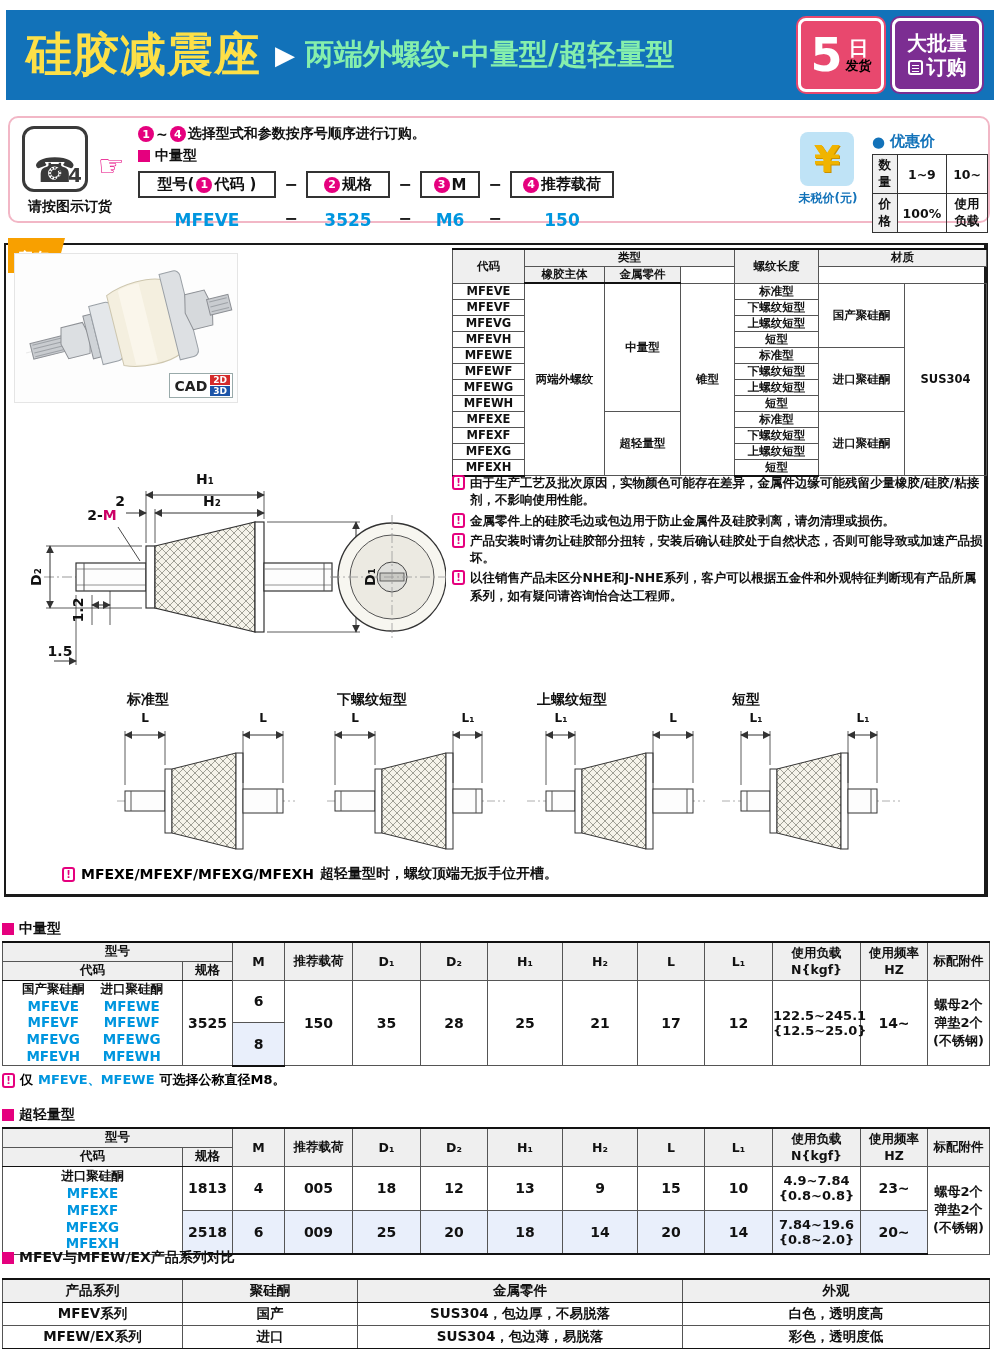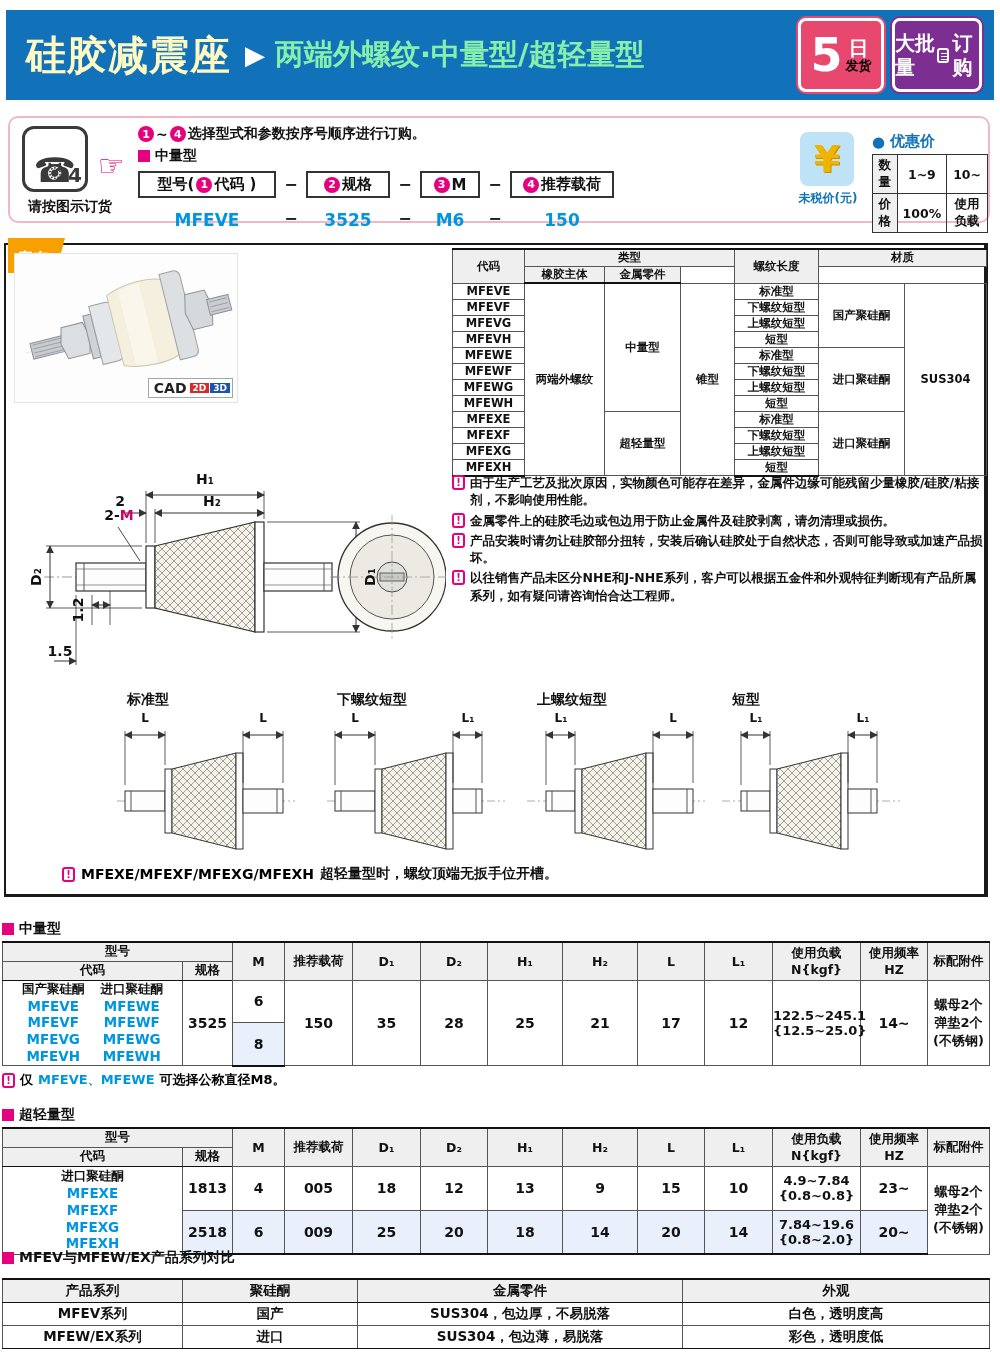--- a/index.html
+++ b/index.html
@@ -2,33 +2,33 @@
 <html><head>
 <meta charset="utf-8">
 <style>
   * { margin:0; padding:0; box-sizing:border-box; }
   body { background:#fff; font-family:"DejaVu Sans","Liberation Sans",sans-serif; }
   .page { position:relative; width:1000px; height:1362px; background:#fff; overflow:hidden; }
 
   
   .topbar { position:absolute; left:6px; top:10px; width:988px; height:90px;
     background:#1272b9; display:flex; align-items:center; padding-left:20px; }
-  .t-main { color:#fef9c3; font-size:40px; font-weight:bold; letter-spacing:1px; }
+  .t-main { color:#fde047; font-size:46px; font-weight:bold; letter-spacing:1px; }
   .t-arrow { color:#fff; font-size:26px; margin:0 10px 0 14px; }
   .t-sub { color:#86efac; font-size:29px; font-weight:bold; }
   .badge-days { position:absolute; right:110px; top:8px; width:86px; height:74px;
     background:#e8486e; border:3px solid #fff; border-radius:8px; box-shadow:0 0 0 2px #e8486e;
     display:flex; align-items:center; justify-content:center; gap:3px; }
   .badge-days .big { color:#fff; font-size:46px; font-weight:bold; line-height:1; }
   .badge-days .col { display:flex; flex-direction:column; align-items:center; }
   .badge-days .col .u { color:#fff; font-size:20px; font-weight:bold; line-height:1.1; }
   .badge-days .col .s { color:#000000; font-size:13px; font-weight:bold; line-height:1.1; }
   .badge-bulk { position:absolute; right:12px; top:8px; width:90px; height:74px;
     background:#7c2e92; border:3px solid #fff; border-radius:8px; box-shadow:0 0 0 2px #7c2e92;
-    display:flex; flex-direction:row; align-items:center; justify-content:center; }
+    display:flex; flex-direction:column; align-items:center; justify-content:center; }
   .badge-bulk .l1 { color:#fff; font-size:20px; font-weight:bold; line-height:1.2; }
   .badge-bulk .l2 { color:#fff; font-size:20px; font-weight:bold; line-height:1.2; display:flex; align-items:center; gap:4px; }
   .bulk-ic { width:15px; height:15px; border:2px solid #fff; border-radius:3px; position:relative; }
   .bulk-ic::after { content:""; position:absolute; left:2px; top:3px; width:7px; height:1.5px; background:#fff; box-shadow:0 3px 0 #fff, 0 6px 0 #fff; }
 
   
   .orderbox { position:absolute; left:8px; top:116px; width:982px; height:107px;
     border:2px solid #f2b7c6; border-radius:10px; background:#fff; }
   .phone { position:absolute; left:12px; top:8px; width:66px; height:66px;
     border:3px solid #3a3a3a; border-radius:12px; display:flex; align-items:flex-end; justify-content:center; }
@@ -65,21 +65,21 @@
   
   .mainbox { position:absolute; left:4px; top:243px; width:984px; height:654px;
     border:2px solid #1a1a1a; border-right-width:4px; border-bottom-width:3px; background:#fff; }
   .stock { position:absolute; left:2px; top:-7px; background:#f8a000; color:#fff;
     font-size:16px; font-weight:bold; padding:11px 16px 3px 9px;
     clip-path:polygon(0 0,100% 0,84% 100%,0 100%); }
   .photo { position:absolute; left:8px; top:8px; width:224px; height:150px; background:#fdfdfd; border:1px solid #e5e5e5; }
   .cadbadge { position:absolute; right:4px; bottom:4px; display:flex; align-items:center;
     border:1.5px solid #9aa; background:#fff; padding:1px 2px 1px 5px; gap:3px; }
   .cadbadge .cad { font-size:14px; font-weight:bold; color:#222; }
-  .cadbadge .dd { display:flex; flex-direction:row; gap:1px; }
+  .cadbadge .dd { display:flex; flex-direction:column; gap:1px; }
   .cadbadge .d2 { background:#d42b2b; color:#fff; font-size:9px; font-weight:bold; padding:0 3px; }
   .cadbadge .d3 { background:#1b54a8; color:#fff; font-size:9px; font-weight:bold; padding:0 3px; }
 
   table.codes { position:absolute; left:446px; top:3px; border-collapse:collapse; table-layout:fixed; width:534px; }
   table.codes th, table.codes td { border:1px solid #555; text-align:center; vertical-align:middle;
     font-size:11.5px; font-weight:bold; color:#111; padding:0; overflow:hidden; }
   table.codes thead th { background:#efefef; height:17px; }
   table.codes thead tr:first-child { border-top:2px solid #111; }
   table.codes thead tr:last-child th { border-bottom:2px solid #111; }
   table.codes tbody tr { height:15px; }
@@ -407,21 +407,21 @@
         <circle cx="378" cy="112" r="54" fill="#f7f6f0" stroke="#333" stroke-width="1.3"></circle>
         <circle cx="378" cy="112" r="42" fill="#eceae2" stroke="#555" stroke-width="1"></circle>
         <circle cx="378" cy="112" r="15" fill="#e0e0dc" stroke="#444" stroke-width="1"></circle>
         <rect x="366" y="108" width="24" height="8" fill="#c9c9c4" stroke="#444" stroke-width="0.8"></rect>
         <line x1="316" y1="112" x2="440" y2="112" stroke="#999" stroke-width="0.8" stroke-dasharray="10,3,2,3"></line>
         <line x1="378" y1="50" x2="378" y2="174" stroke="#999" stroke-width="0.8" stroke-dasharray="10,3,2,3"></line>
       </svg>
       <span class="dlabel" style="left:191px; top:6px">H₁</span>
       <span class="dlabel" style="left:198px; top:28px">H₂</span>
       <span class="dlabel" style="left:106px; top:28px">2</span>
-      <span class="dlabel" style="left:105px; top:42px"><span>2-</span><span class="mg">M</span></span>
+      <span class="dlabel" style="left:88px; top:42px"><span>2-</span><span class="mg">M</span></span>
       <span class="dlabel rot" style="left:22px; top:112px">D₂</span>
       <span class="dlabel rot" style="left:64px; top:145px">1.2</span>
       <span class="dlabel" style="left:46px; top:178px">1.5</span>
       <span class="dlabel rot" style="left:356px; top:112px">D₁</span>
     </div>
 
     <div class="tdiag" style="left:105px; top:446px">
       <div class="tlabel">标准型</div>
       <svg width="190" height="150" viewBox="0 0 190 150" style="margin-top:4px">
         <line x1="6" y1="88" x2="184" y2="88" stroke="#999" stroke-width="0.8" stroke-dasharray="8,3,2,3"></line>

